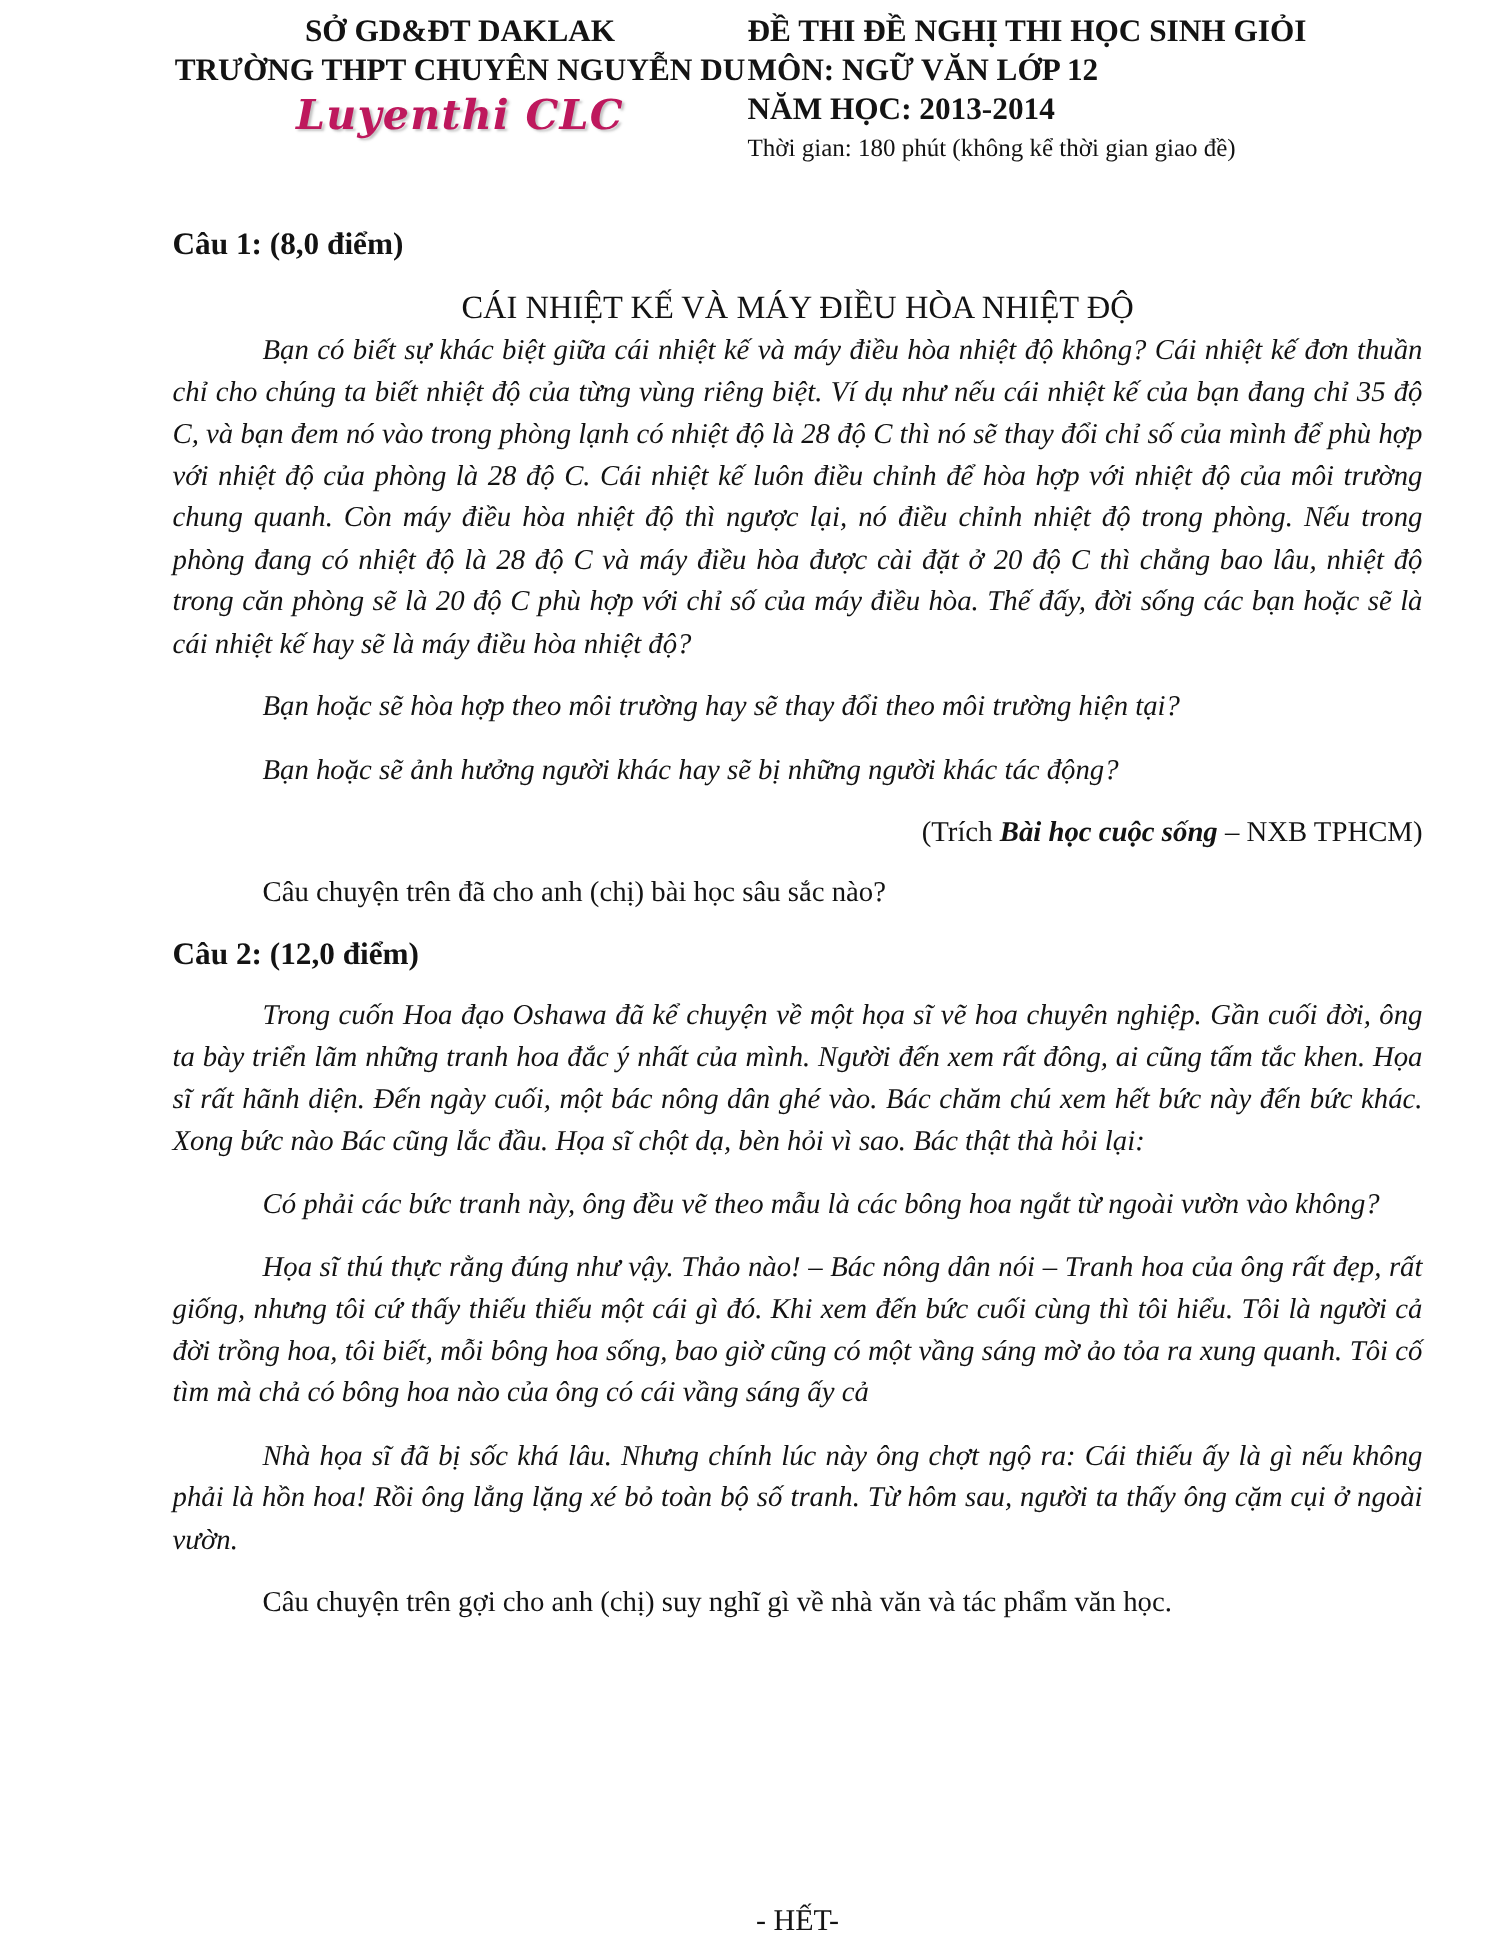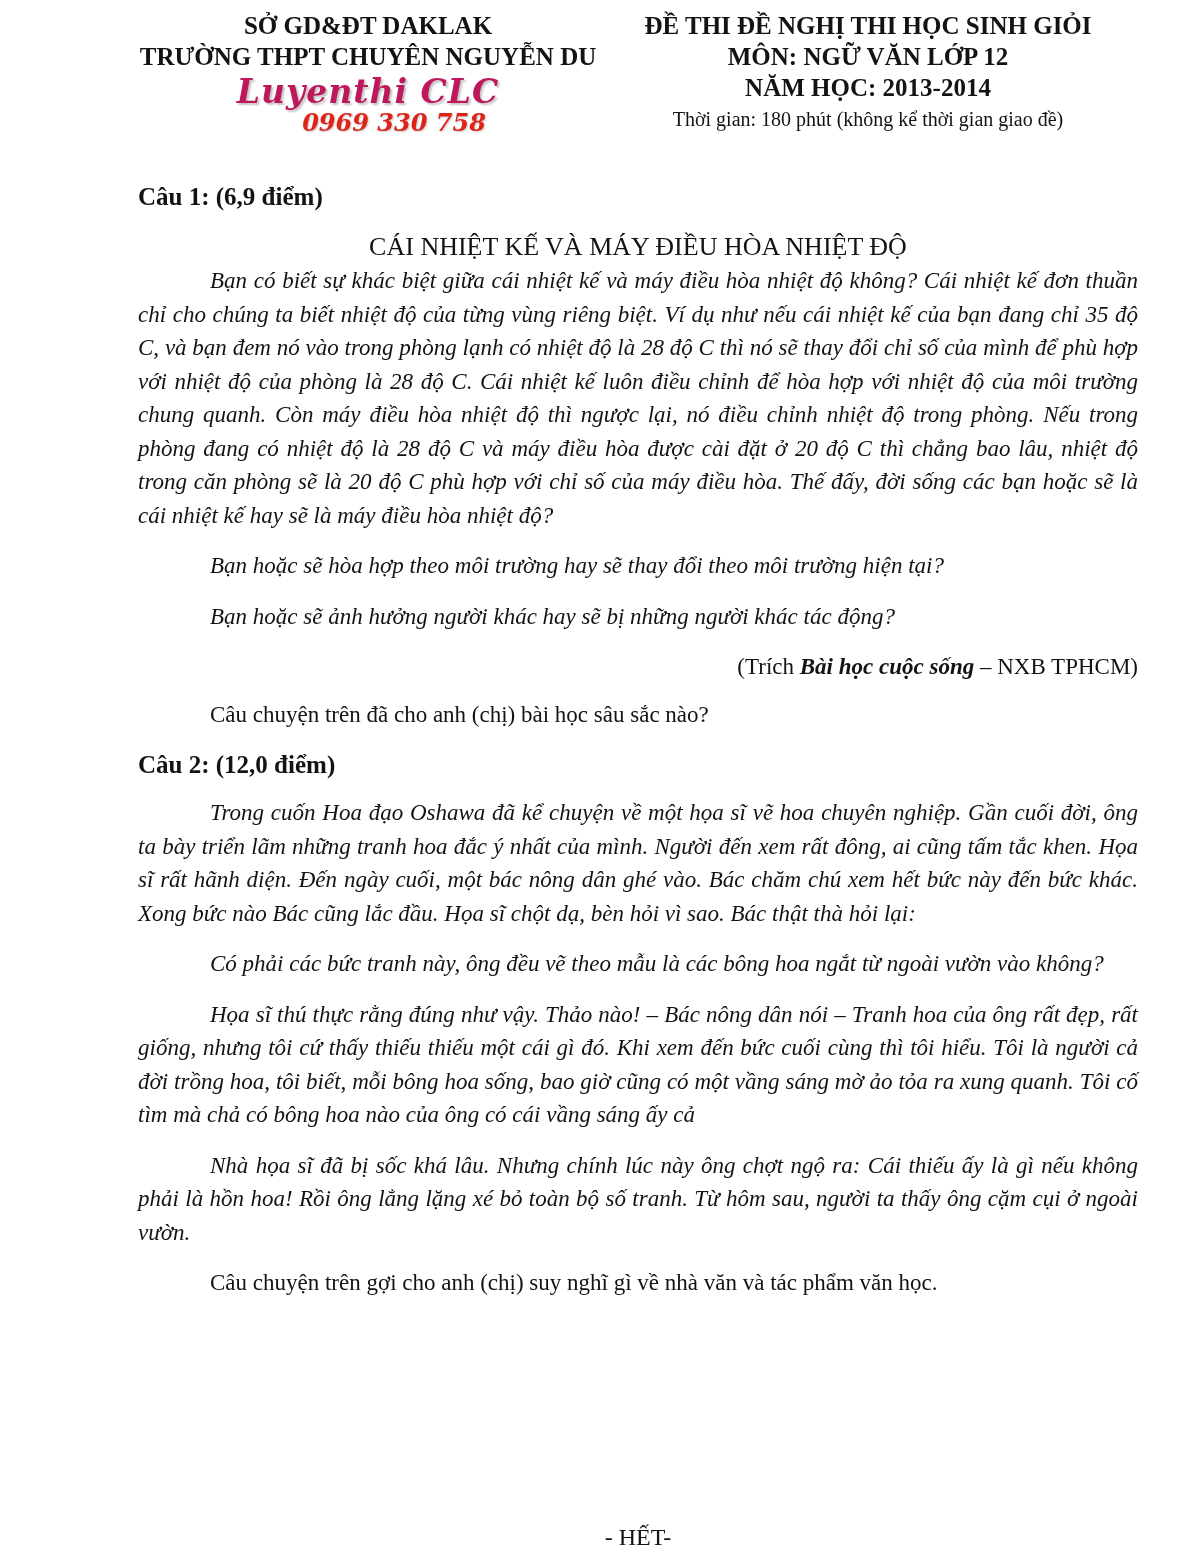--- a/index.html
+++ b/index.html
@@ -24,21 +24,21 @@
     display: flex;
     align-items: flex-start;
     margin-bottom: 44px;
   }
   .header-left {
     width: 46%;
     text-align: center;
   }
   .header-right {
     width: 54%;
-    text-align: center;
+    text-align: left;
   }
   .h-bold {
     font-weight: bold;
     font-size: 25px;
     line-height: 31px;
     white-space: nowrap;
   }
   .h-regular {
     font-size: 20px;
     line-height: 32px;
@@ -109,34 +109,33 @@
 <body>
 
 <div class="page">
 
   <header class="header">
     <div class="header-left">
       <div class="h-bold">SỞ GD&amp;ĐT DAKLAK</div>
       <div class="h-bold">TRƯỜNG THPT CHUYÊN NGUYỄN DU</div>
       <div class="logo">
         <div class="logo-text">Luyenthi CLC</div>
-        <div class="logo-phone">0969 330 758</div>
       </div>
     </div>
     <div class="header-right">
       <div class="h-bold">ĐỀ THI ĐỀ NGHỊ THI HỌC SINH GIỎI</div>
       <div class="h-bold">MÔN: NGỮ VĂN LỚP 12</div>
       <div class="h-bold">NĂM HỌC: 2013-2014</div>
       <div class="h-regular">Thời gian: 180 phút (không kể thời gian giao đề)</div>
     </div>
   </header>
 
   <main>
 
-    <div class="q-heading">Câu 1: (6,9 điểm)</div>
+    <div class="q-heading">Câu 1: (8,0 điểm)</div>
     <div class="q-title">CÁI NHIỆT KẾ VÀ MÁY ĐIỀU HÒA NHIỆT ĐỘ</div>
 
     <p class="body-p italic">Bạn có biết sự khác biệt giữa cái nhiệt kế và máy điều hòa nhiệt độ không? Cái nhiệt kế đơn thuần chỉ cho chúng ta biết nhiệt độ của từng vùng riêng biệt. Ví dụ như nếu cái nhiệt kế của bạn đang chỉ 35 độ C, và bạn đem nó vào trong phòng lạnh có nhiệt độ là 28 độ C thì nó sẽ thay đổi chỉ số của mình để phù hợp với nhiệt độ của phòng là 28 độ C. Cái nhiệt kế luôn điều chỉnh để hòa hợp với nhiệt độ của môi trường chung quanh. Còn máy điều hòa nhiệt độ thì ngược lại, nó điều chỉnh nhiệt độ trong phòng. Nếu trong phòng đang có nhiệt độ là 28 độ C và máy điều hòa được cài đặt ở 20 độ C thì chẳng bao lâu, nhiệt độ trong căn phòng sẽ là 20 độ C phù hợp với chỉ số của máy điều hòa. Thế đấy, đời sống các bạn hoặc sẽ là cái nhiệt kế hay sẽ là máy điều hòa nhiệt độ?</p>
     <p class="body-p italic">Bạn hoặc sẽ hòa hợp theo môi trường hay sẽ thay đổi theo môi trường hiện tại?</p>
     <p class="body-p italic">Bạn hoặc sẽ ảnh hưởng người khác hay sẽ bị những người khác tác động?</p>
 
     <p class="citation"><span>(Trích </span><span class="cit-title">Bài học cuộc sống</span><span> – NXB TPHCM)</span></p>
 
     <p class="body-p">Câu chuyện trên đã cho anh (chị) bài học sâu sắc nào?</p>
 

